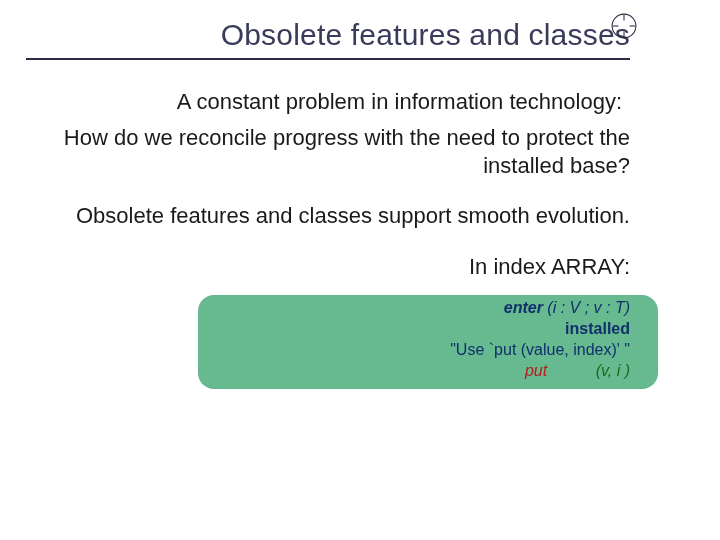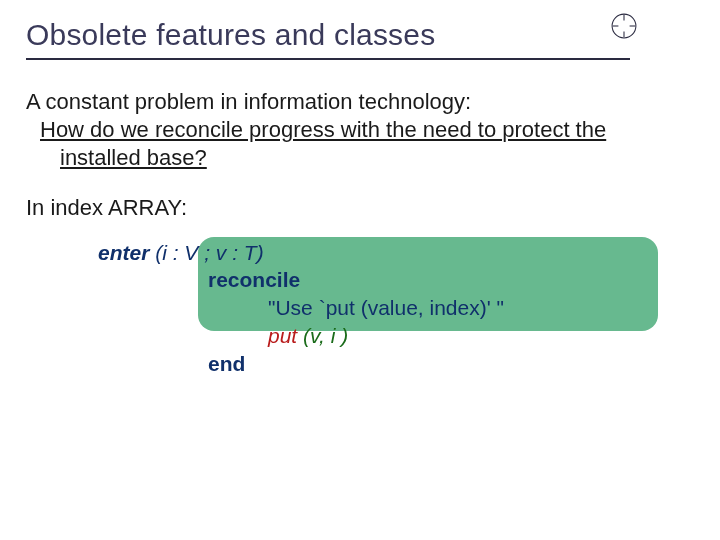--- a/index.html
+++ b/index.html
@@ -11,20 +11,21 @@
     font-family: "Trebuchet MS", "Verdana", sans-serif;
     color: #1a1a1a;
     overflow: hidden;
   }
   .slide {
     position: relative;
     width: 656px;
     height: 540px;
     box-sizing: border-box;
     padding: 18px 26px 2px 26px;
+    text-align: right;
   }
   .title {
     font-size: 30px;
     color: #3a3a5a;
     font-weight: 400;
     padding-bottom: 6px;
     border-bottom: 2px solid #2a2a40;
     letter-spacing: 0.2px;
   }
   .logo {
@@ -32,49 +33,49 @@
     top: 12px;
     right: 18px;
     width: 28px;
     height: 28px;
   }
   .body {
     margin-top: 28px;
     font-size: 22px;
     line-height: 1.28;
   }
-  .p-intro { margin: 0; }
-  .p-q { margin: 0 0 0 14px; padding-left: 20px; text-indent: -20px; text-decoration: underline; }
+  .p-intro { margin: 8px; }
+  .p-q { margin: 0 0 0 14px; padding-left: 20px; text-indent: -20px; }
   .p-smooth { margin: 22px 0 0 0; }
   .p-class { margin: 22px 0 0 0; }
   .italic { }
   .codeblock {
     position: relative;
     margin: 16px 0 0 72px;
-    font-size: 21px;
+    font-size: 16px;
     line-height: 1.32;
     font-family: "Trebuchet MS", "Verdana", sans-serif;
   }
   .hl {
     position: absolute;
     left: 100px;
     top: -2px;
     width: 460px;
     height: 94px;
     background: #67b98f;
     border-radius: 16px;
     z-index: 0;
   }
   .codeline { position: relative; z-index: 1; white-space: pre; }
   .sig-feat { color: #10306b; font-style: italic; font-weight: bold; }
   .sig-args { color: #10306b; font-style: italic; }
   .kw { color: #10306b; font-weight: bold; }
   .msg { color: #10306b; font-family: "Trebuchet MS", "Verdana", sans-serif; }
   .call-name { color: #b91c1c; font-style: italic; }
-  .call-args { color: #1a6b1a; font-style: italic; }
+  .call-args { color: #1a6b1a; font-style: italic; margin-left: 44px; }
   .ind1 { padding-left: 110px; }
   .ind2 { padding-left: 170px; }
 </style>
 </head>
 <body>
 
 <div class="slide">
 
   <div class="logo">
     <svg viewBox="0 0 40 40" width="28" height="28">
@@ -85,33 +86,33 @@
       <line x1="28" y1="20" x2="36" y2="20" stroke="#2a2a40" stroke-width="1.5"></line>
     </svg>
   </div>
 
   <div class="title">Obsolete features and classes</div>
 
   <div class="body">
     <p class="p-intro">A constant problem in information technology:</p>
     <p class="p-q">How do we reconcile progress with the need to protect the installed base?</p>
 
+    <p class="p-smooth">Obsolete features and classes support smooth evolution.</p>
 
     <p class="p-class">
       <span>In index </span><span class="italic">ARRAY</span><span>:</span>
     </p>
 
     <div class="codeblock">
       <div class="hl"></div>
 
       <div class="codeline"><span class="sig-feat">enter</span><span class="sig-args"> (i : V ; v : T)</span></div>
 
-      <div class="codeline ind1"><span class="kw">reconcile</span></div>
+      <div class="codeline ind1"><span class="kw">installed</span></div>
 
       <div class="codeline ind2"><span class="msg">"Use `put (value, index)' "</span></div>
 
 
       <div class="codeline ind2"><span class="call-name">put</span><span class="call-args"> (v, i )</span></div>
 
-      <div class="codeline ind1"><span class="kw">end</span></div>
     </div>
   </div>
 </div>
 
 </body></html>

